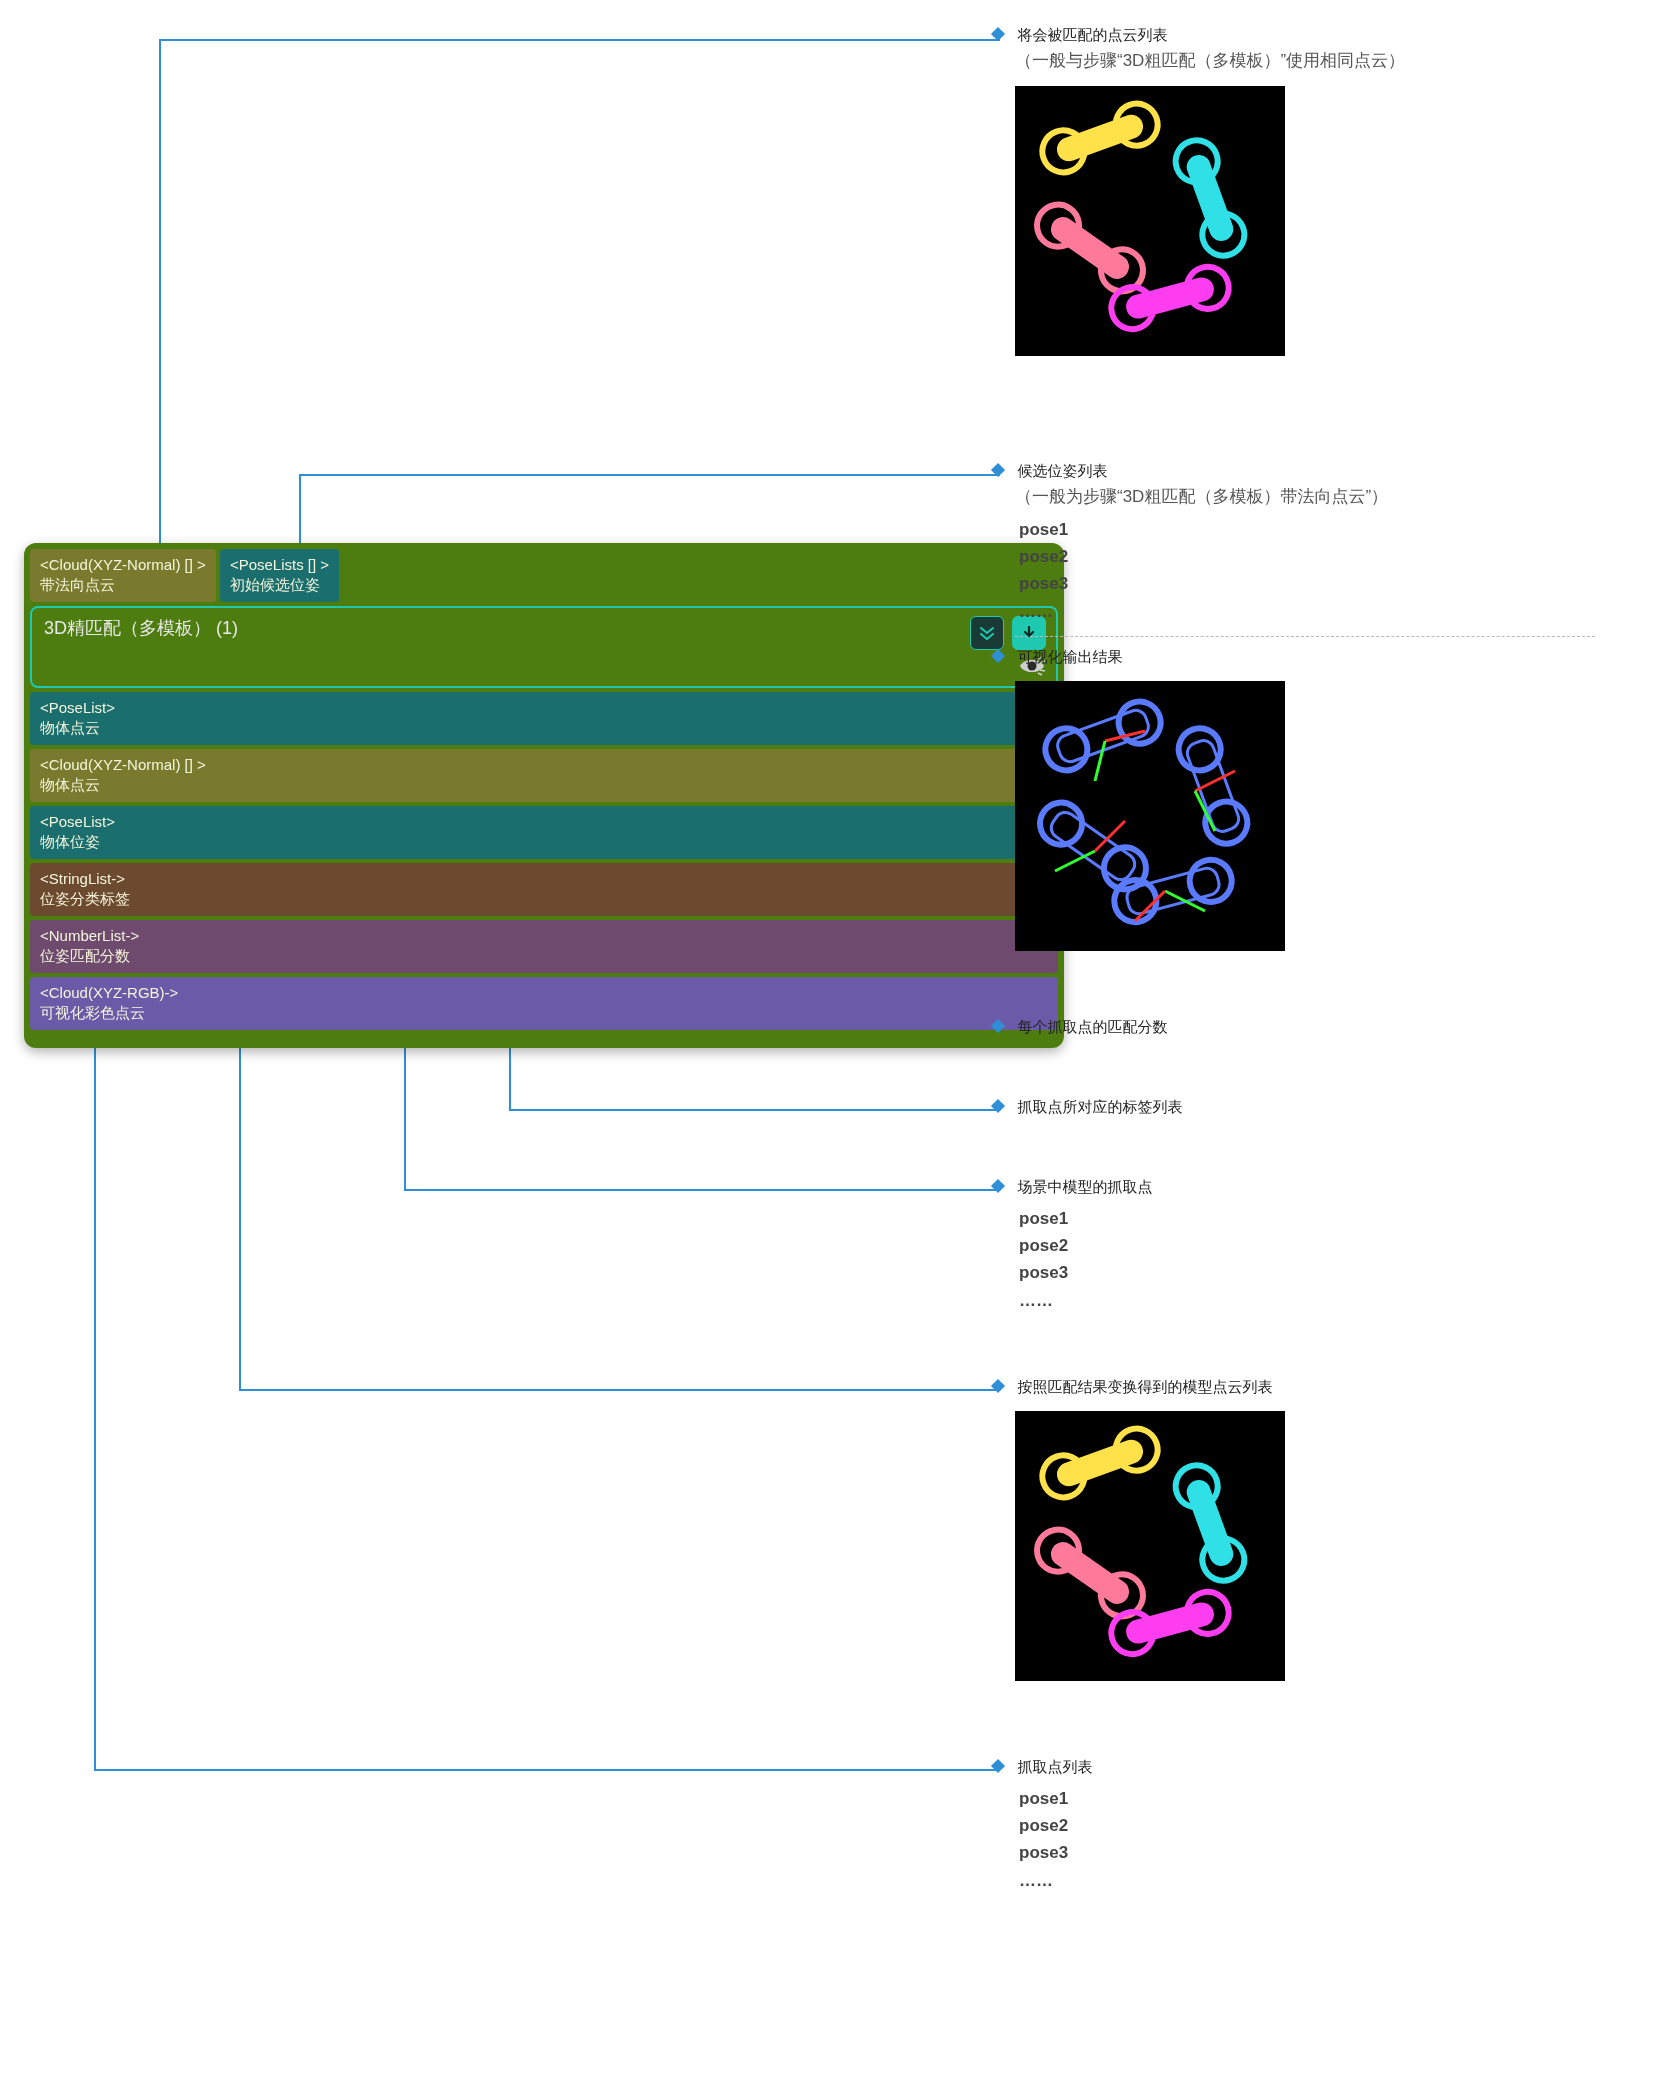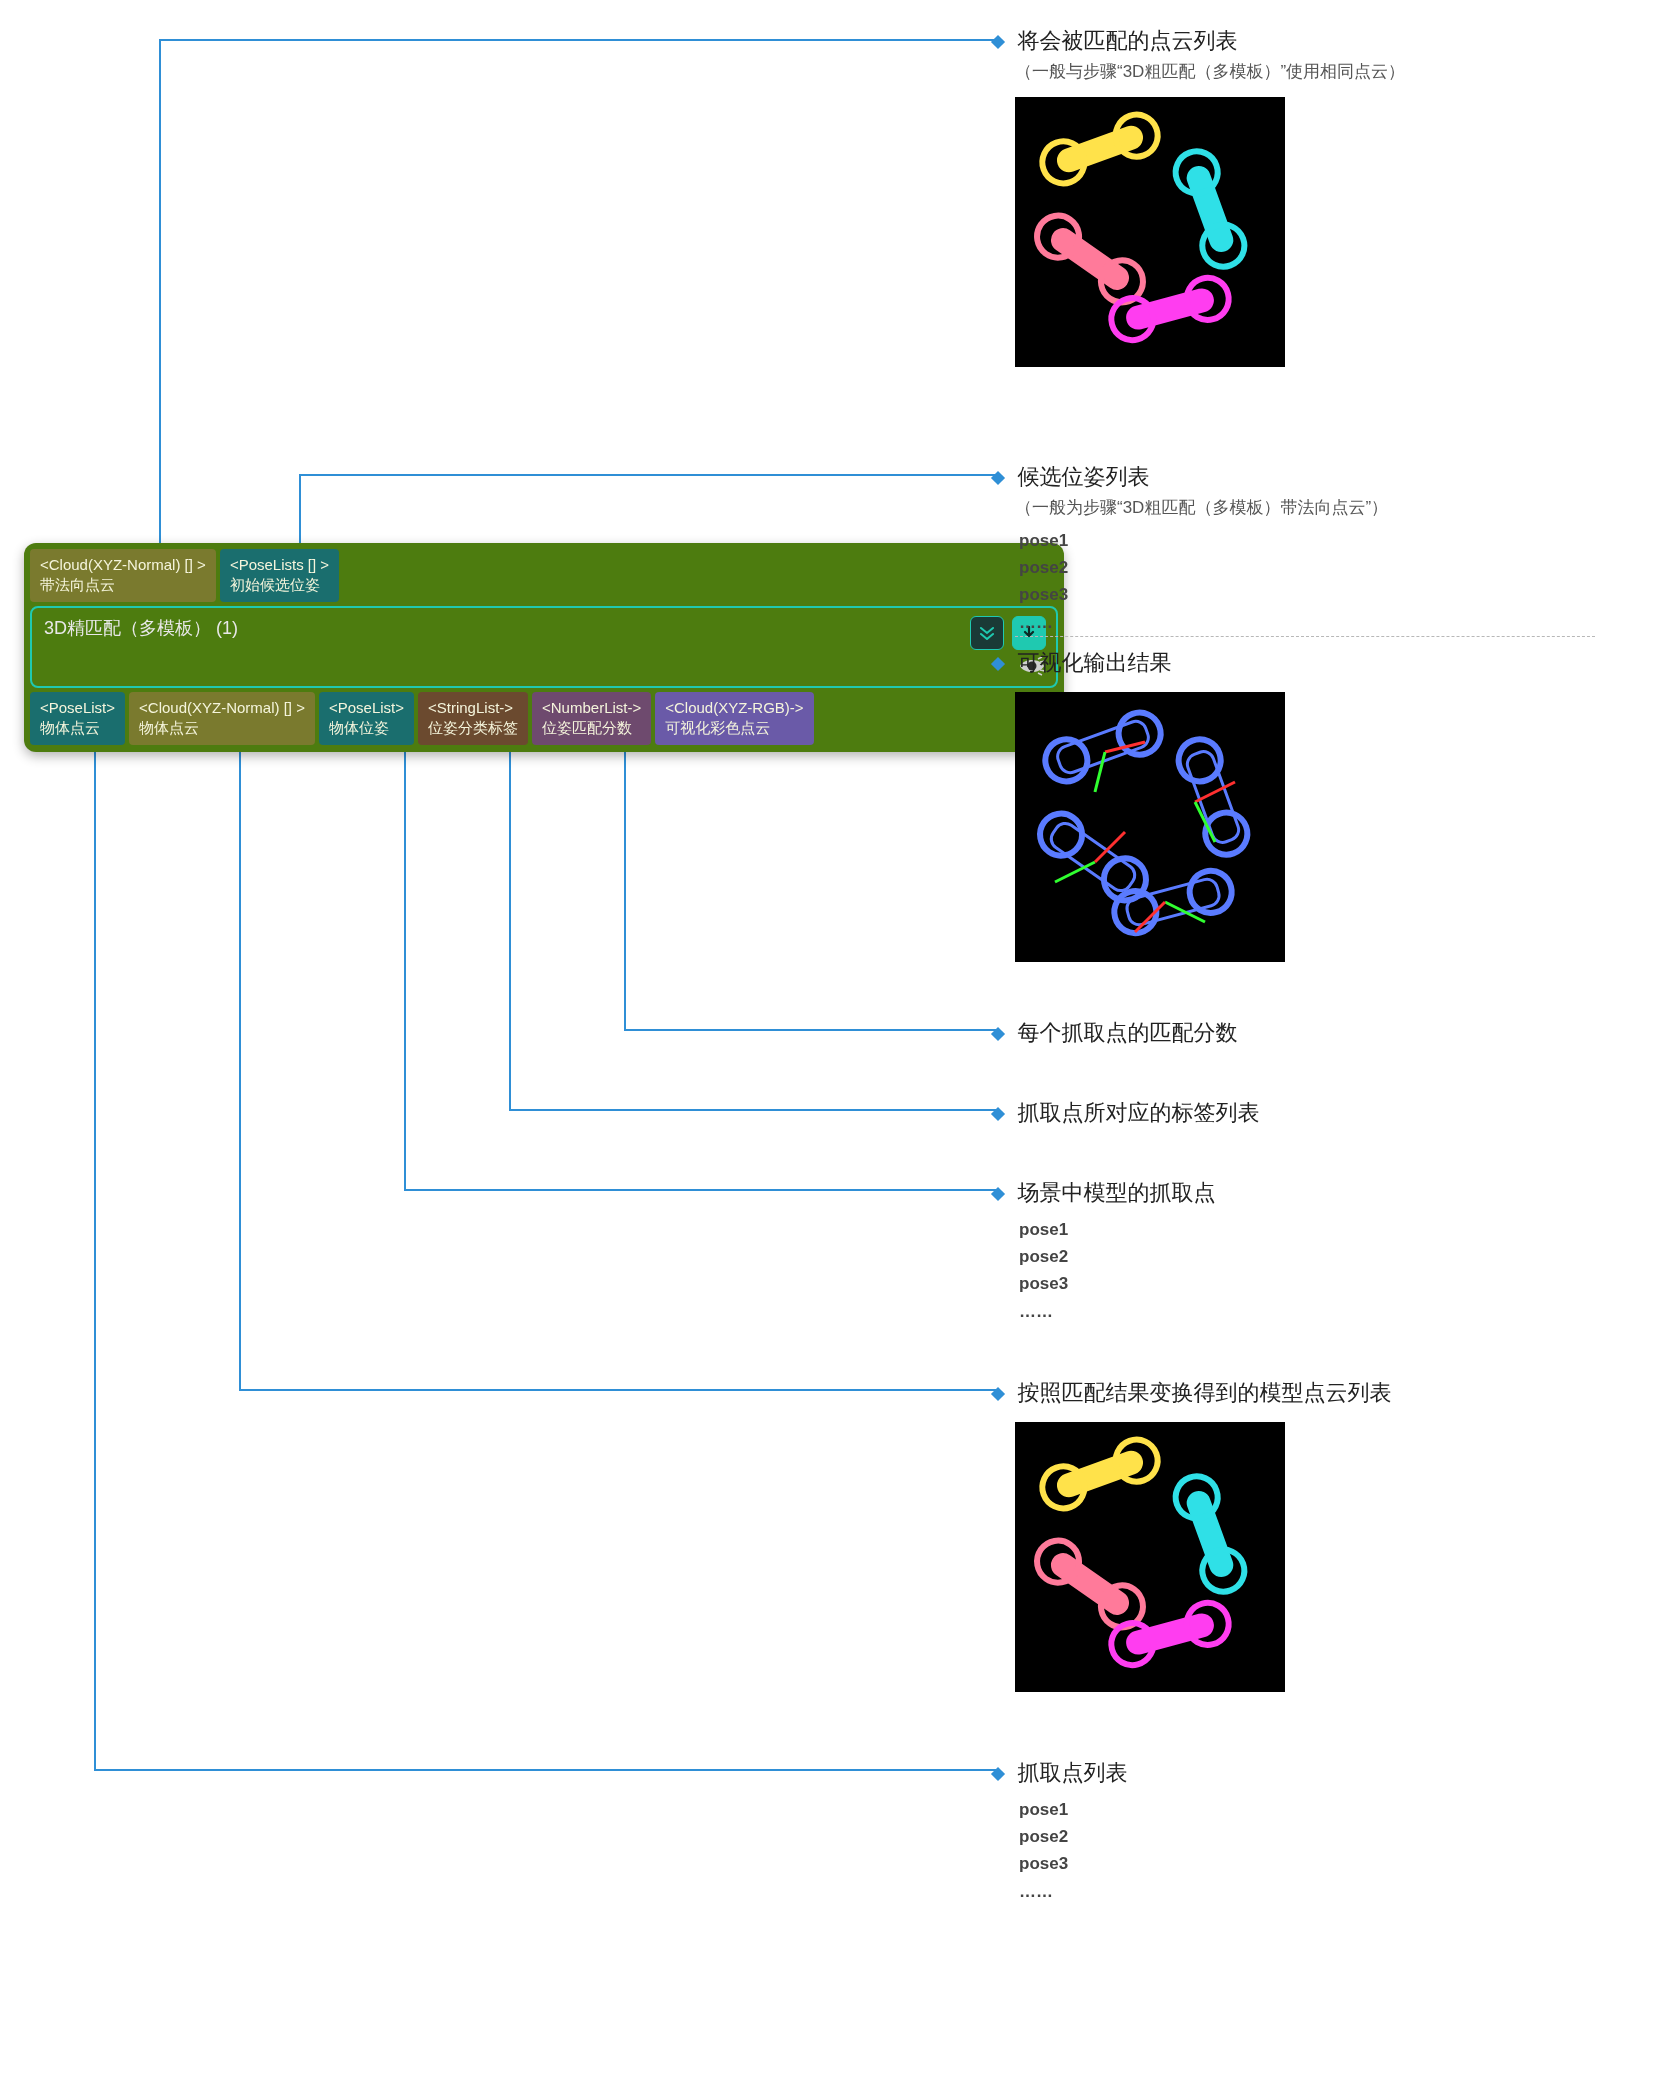--- a/index.html
+++ b/index.html
@@ -24,21 +24,21 @@
     background: #4d7c0f;
     border-radius: 12px;
     box-shadow: 0 4px 12px rgba(0,0,0,0.3);
   }
   .port-row {
     display: flex;
     gap: 4px;
     padding: 0 6px;
   }
   .port-row.inputs { padding-top: 6px; }
-  .port-row.outputs { padding-bottom: 7px; }
+  .port-row.outputs { padding-bottom: 18px; flex-direction: column; }
   .port {
     padding: 6px 10px 8px 10px;
     border-radius: 4px;
     font-size: 15px;
     line-height: 1.3;
     color: #f5f5dc;
     white-space: nowrap;
   }
   .port .type {
     font-size: 15px;
@@ -105,21 +105,21 @@
     display: inline-block;
     width: 10px;
     height: 10px;
     transform: rotate(45deg);
     background: #2f8fd6;
     margin-right: 10px;
     margin-left: -22px;
     vertical-align: 1px;
   }
   .anno .title {
-    font-size: 22px;
+    font-size: 15px;
     color: #222;
     font-weight: 400;
   }
   .anno .sub {
     font-size: 17px;
     color: #555;
     margin-top: 4px;
   }
   .anno .poses {
     font-size: 17px;

